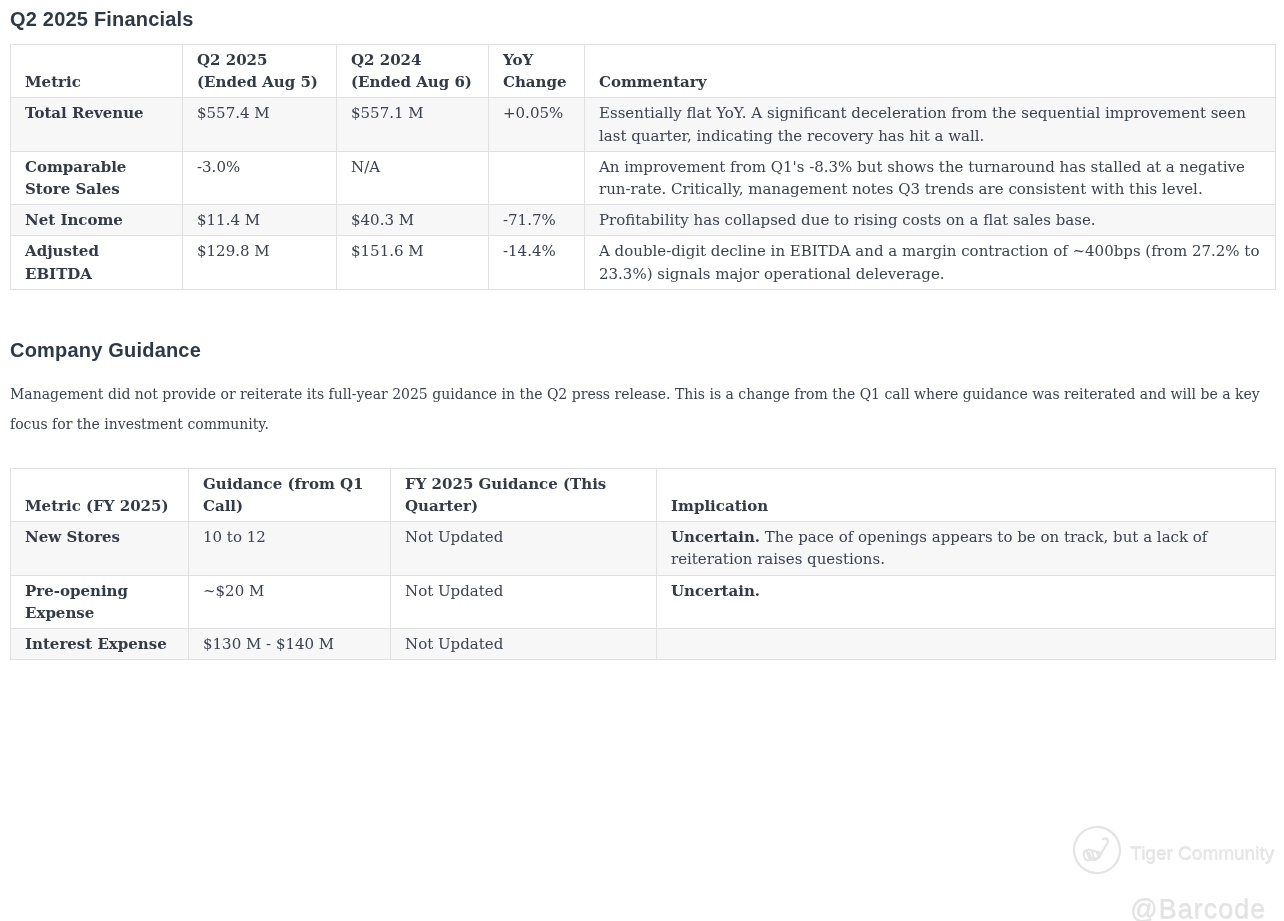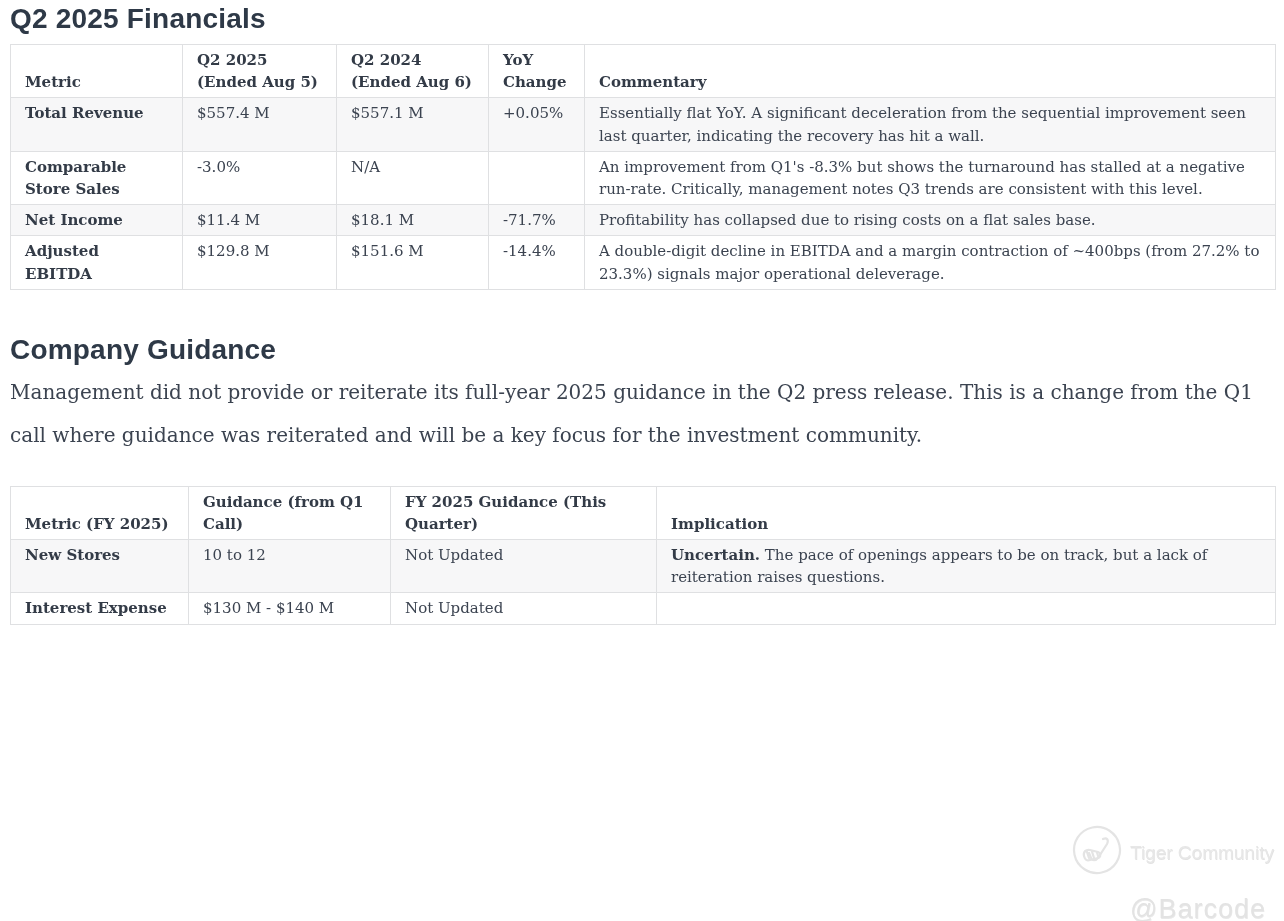--- a/index.html
+++ b/index.html
@@ -9,35 +9,35 @@
     height: 921px;
     position: relative;
     padding: 6px 9px 0 10px;
     font-family: "DejaVu Serif", serif;
     color: #3b4350;
     overflow: hidden;
   }
   .section-title {
     font-family: "Liberation Sans", sans-serif;
     font-weight: bold;
-    font-size: 28px;
+    font-size: 20px;
     line-height: 26px;
     color: #2e3947;
     margin: 0 0 12px 0;
     letter-spacing: 0.2px;
   }
   .section-title.second {
     margin-top: 47px;
     margin-bottom: 8px;
   }
   .intro-paragraph {
-    font-size: 20px;
+    font-size: 14px;
     line-height: 2.15;
     color: #3b4350;
-    margin: 8px 0 29px 0;
+    margin: 16px 0 29px 0;
     max-width: 1265px;
   }
   table.data-table {
     width: 1265px;
     border-collapse: collapse;
     table-layout: fixed;
     font-size: 15px;
   }
   table.data-table th,
   table.data-table td {
@@ -127,21 +127,21 @@
     <tr>
       <td class="metric-cell">Comparable Store Sales</td>
       <td>-3.0%</td>
       <td>N/A</td>
       <td></td>
       <td>An improvement from Q1's -8.3% but shows the turnaround has stalled at a negative run-rate. Critically, management notes Q3 trends are consistent with this level.</td>
     </tr>
     <tr>
       <td class="metric-cell">Net Income</td>
       <td>$11.4 M</td>
-      <td>$18.1 M</td>
+      <td>$40.3 M</td>
       <td>-71.7%</td>
       <td>Profitability has collapsed due to rising costs on a flat sales base.</td>
     </tr>
     <tr>
       <td class="metric-cell">Adjusted EBITDA</td>
       <td>$129.8 M</td>
       <td>$151.6 M</td>
       <td>-14.4%</td>
       <td>A double-digit decline in EBITDA and a margin contraction of ~400bps (from 27.2% to 23.3%) signals major operational deleverage.</td>
     </tr>
@@ -166,20 +166,26 @@
       <th>FY 2025 Guidance (This Quarter)</th>
       <th>Implication</th>
     </tr>
   </thead>
   <tbody>
     <tr>
       <td class="metric-cell">New Stores</td>
       <td>10 to 12</td>
       <td>Not Updated</td>
       <td><span class="impl-lead">Uncertain.</span><span> The pace of openings appears to be on track, but a lack of reiteration raises questions.</span></td>
+    </tr>
+    <tr>
+      <td class="metric-cell">Pre-opening Expense</td>
+      <td>~$20 M</td>
+      <td>Not Updated</td>
+      <td><span class="impl-lead">Uncertain.</span><span></span></td>
     </tr>
     <tr>
       <td class="metric-cell">Interest Expense</td>
       <td>$130 M - $140 M</td>
       <td>Not Updated</td>
       <td><span></span></td>
     </tr>
   </tbody>
 </table>
 

